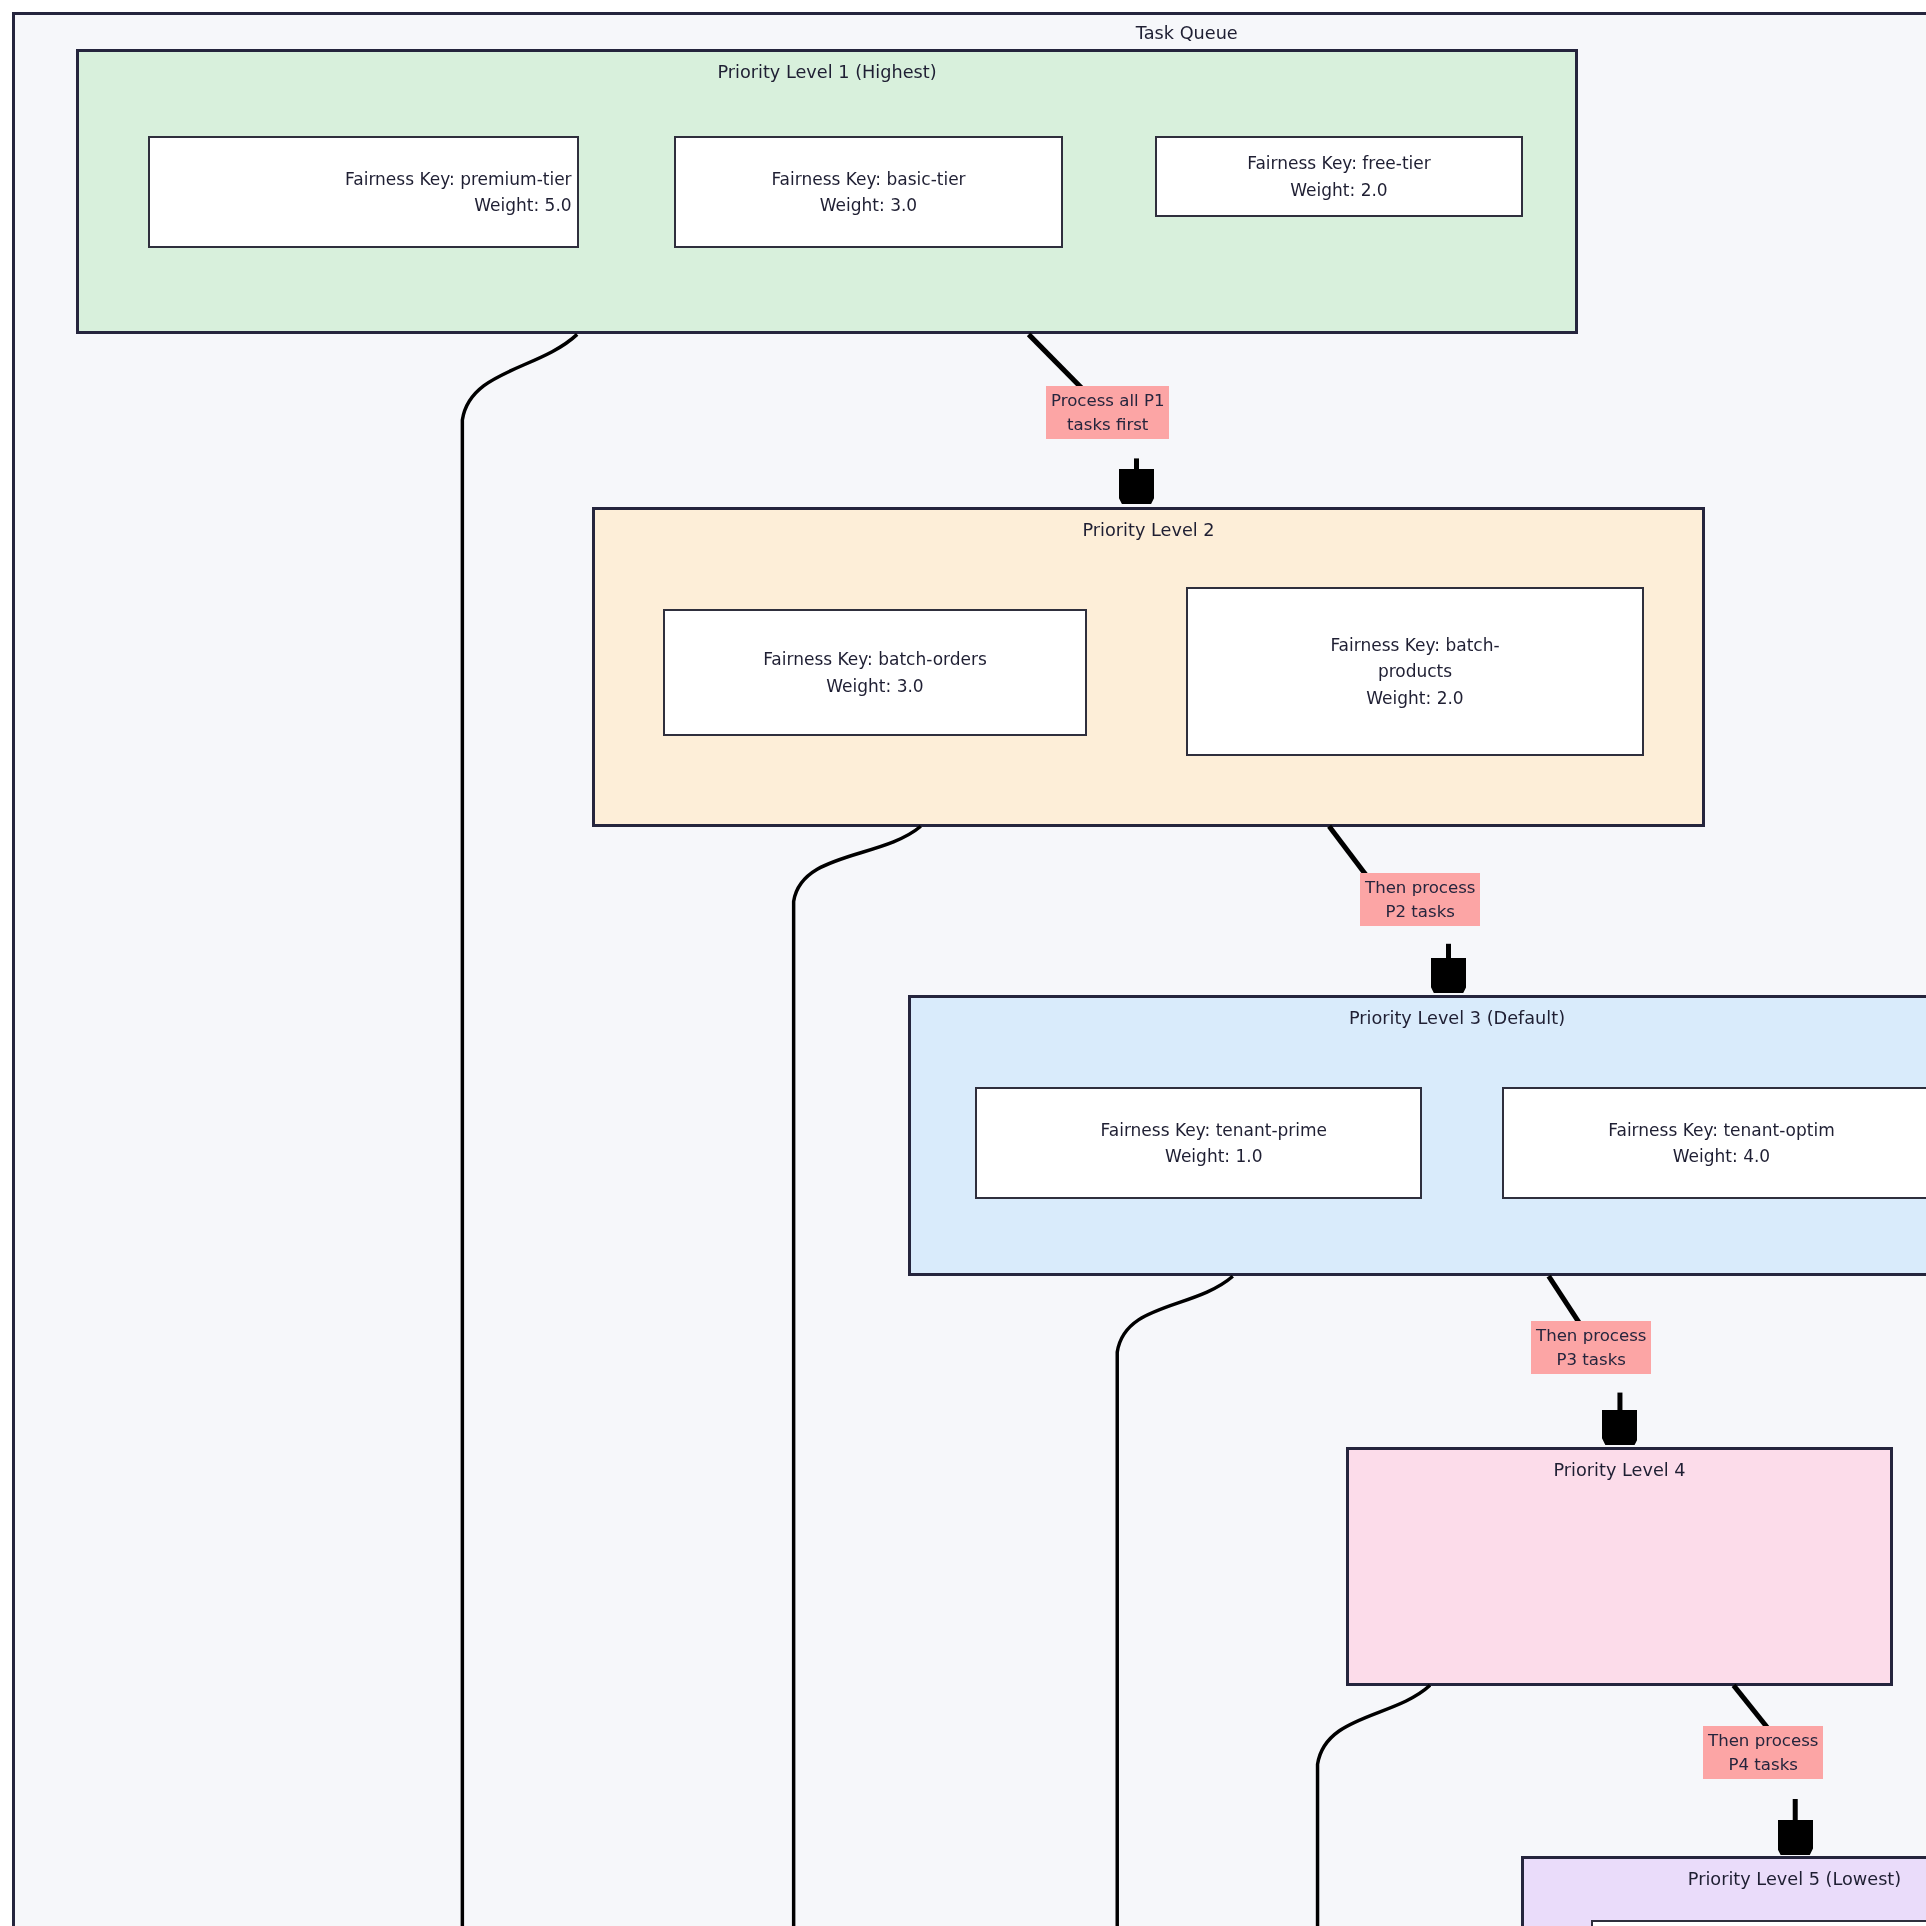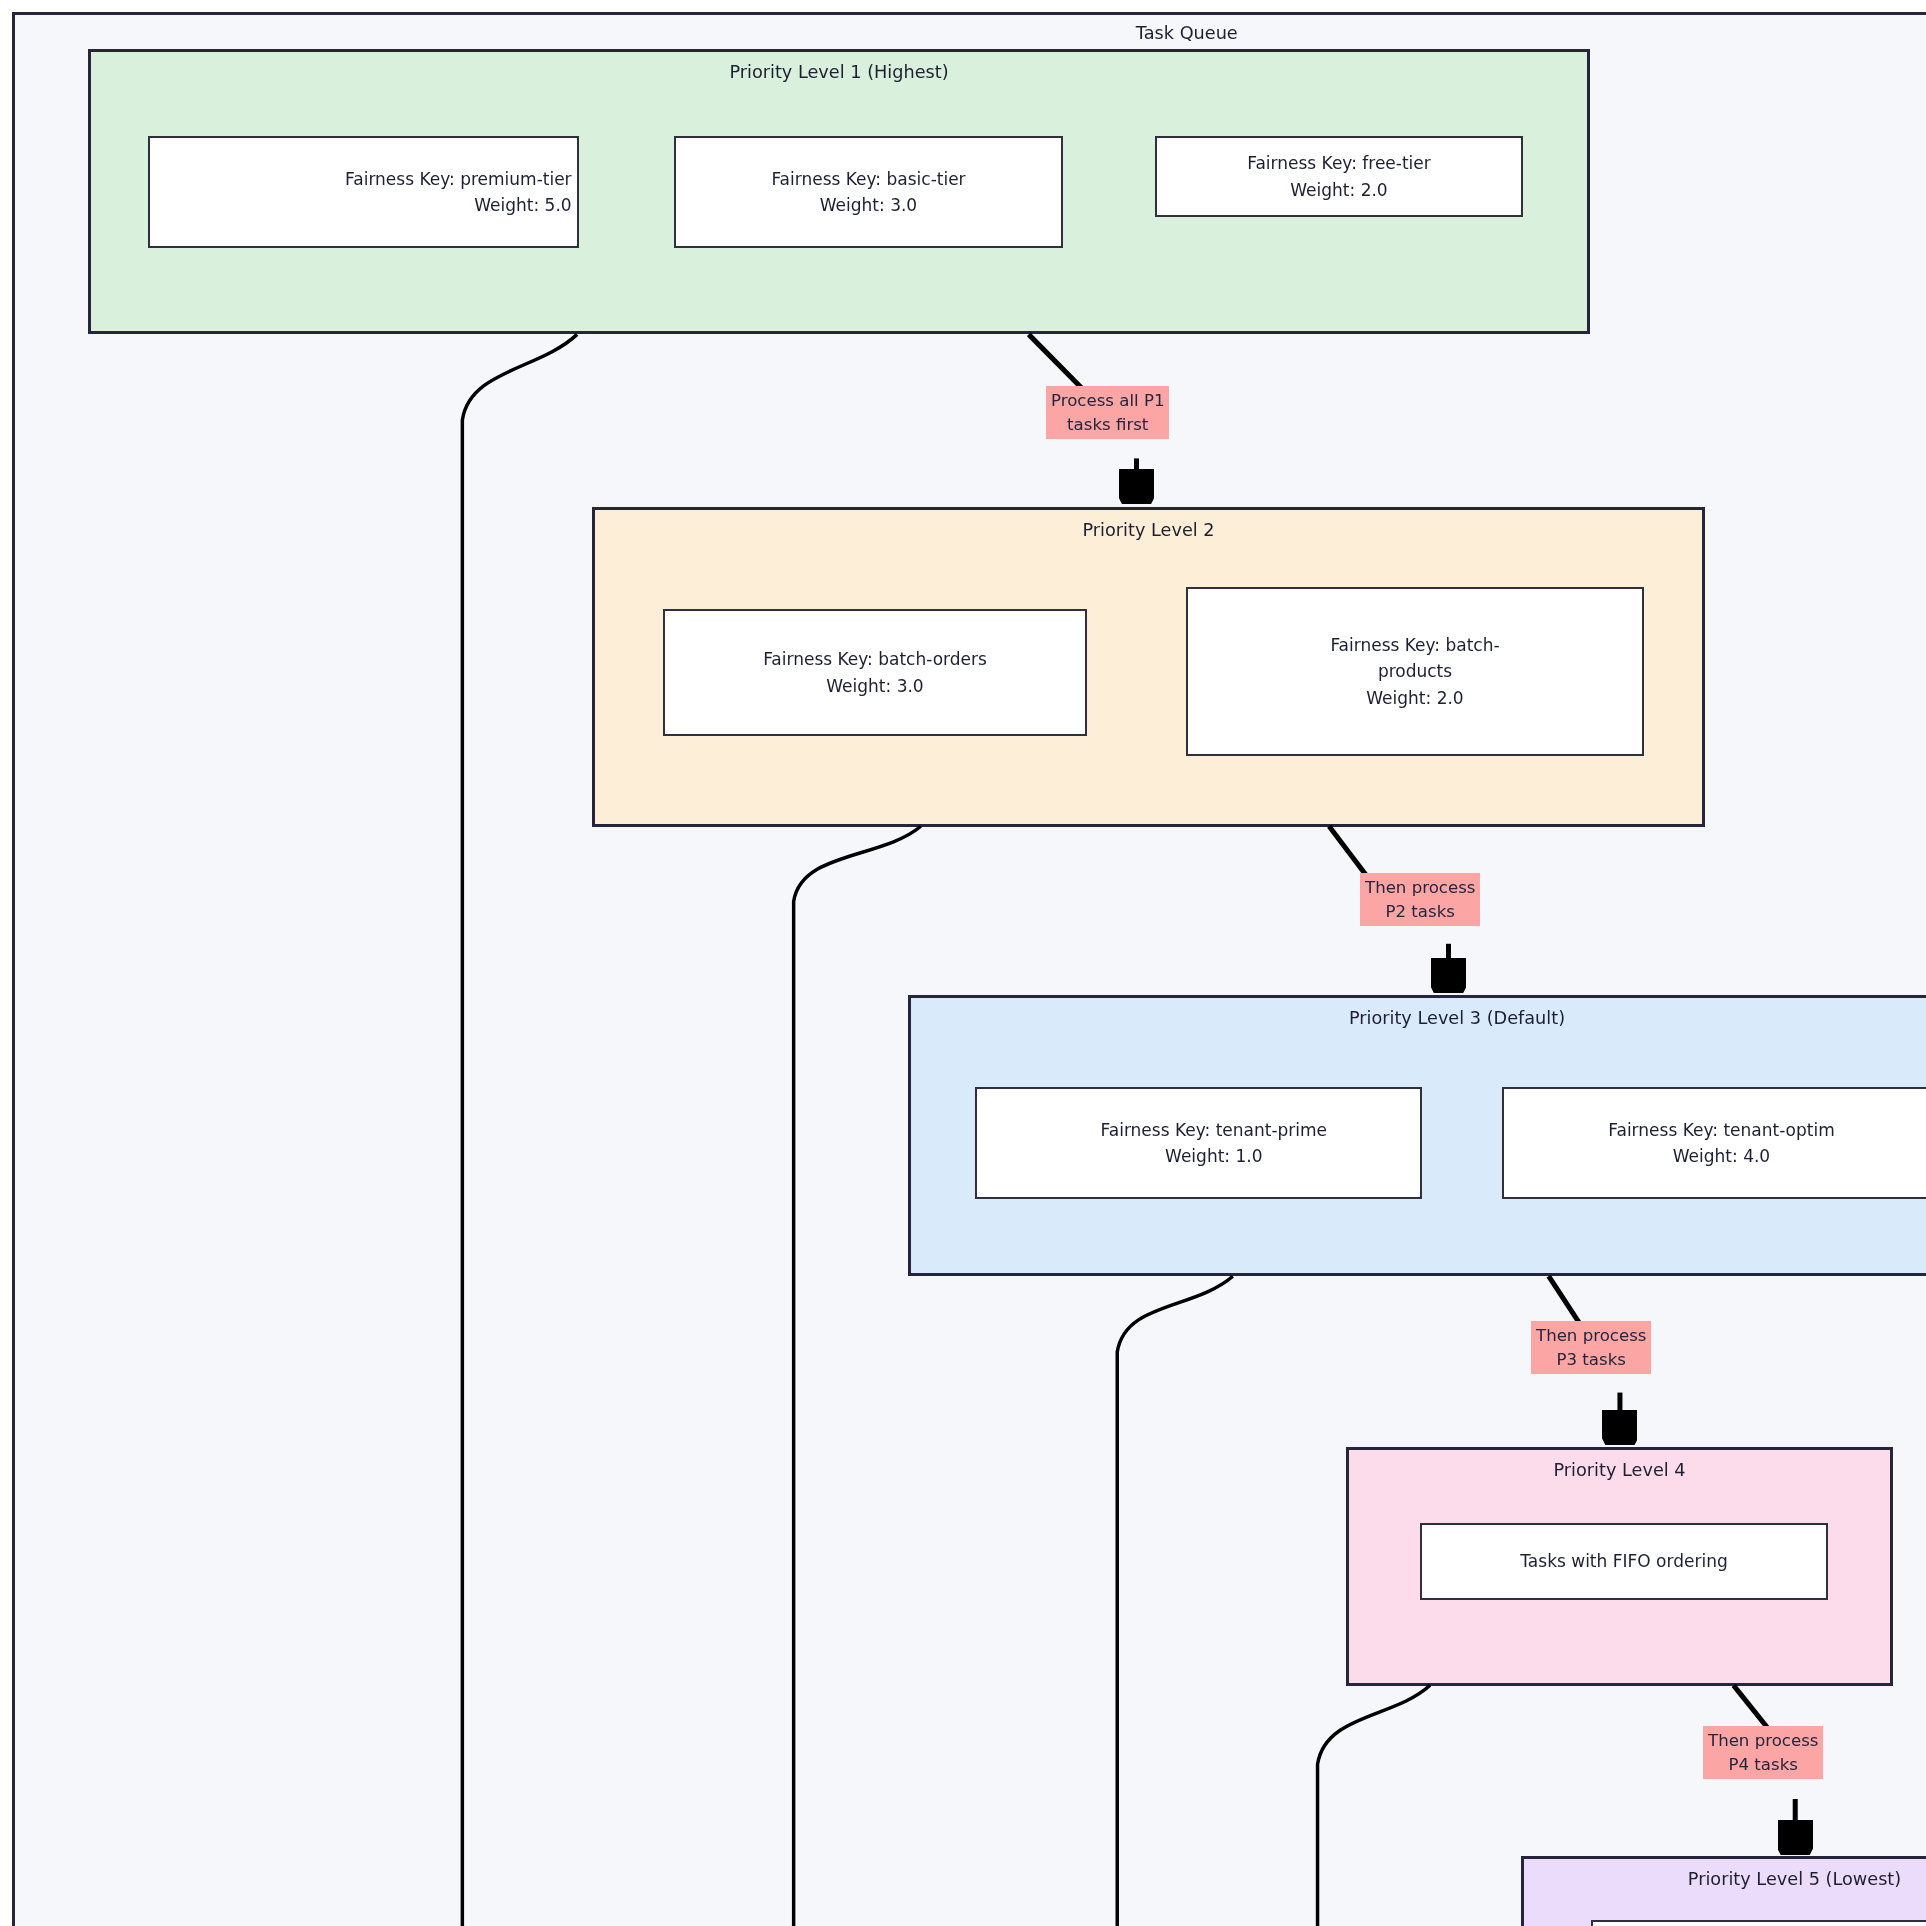--- a/index.html
+++ b/index.html
@@ -101,21 +101,21 @@
 <body>
 
 <div id="root">
 
   <div class="shadow" style="left:17px; top:17px; width:2360px; height:2111px;"></div>
   <div class="cluster outer-cluster" style="left:12.3px; top:12.3px; width:2349px; height:2105px;">
     <div class="cluster-title" style="top:7.7px;">Task Queue</div>
   </div>
 
   <div class="shadow" style="left:81px; top:54px; width:1502px; height:285px;"></div>
-  <div class="cluster c-green" style="left:88px; top:49px; width:1502px; height:285px;">
+  <div class="cluster c-green" style="left:76px; top:49px; width:1502px; height:285px;">
     <div class="cluster-title" style="top:10px;">Priority Level 1 (Highest)</div>
   </div>
   <div class="shadow" style="left:153px; top:142px; width:431px; height:112px;"></div>
   <div class="leafbox" style="left:148px; top:136px; width:431px; height:112px;text-align:right;">
     <span class="ln">Fairness Key: premium-tier</span>
     <span class="ln">Weight: 5.0</span>
   </div>
   <div class="shadow" style="left:680px; top:142px; width:389px; height:112px;"></div>
   <div class="leafbox" style="left:674px; top:136px; width:389px; height:112px;">
     <span class="ln">Fairness Key: basic-tier</span>
@@ -156,23 +156,20 @@
   <div class="leafbox" style="left:1502px; top:1087px; width:439px; height:112px;">
     <span class="ln">Fairness Key: tenant-optim</span>
     <span class="ln">Weight: 4.0</span>
   </div>
 
   <div class="shadow" style="left:1351px; top:1452px; width:547px; height:239px;"></div>
   <div class="cluster c-pink" style="left:1346px; top:1447px; width:547px; height:239px;">
     <div class="cluster-title" style="top:10px;">Priority Level 4</div>
   </div>
   <div class="shadow" style="left:1425px; top:1529px; width:408px; height:77px;"></div>
-  <div class="leafbox" style="left:1420px; top:1523px; width:408px; height:77px;">
-    <span class="ln">Tasks with FIFO ordering</span>
-  </div>
 
   <div class="shadow" style="left:1526px; top:1861px; width:547px; height:208px;"></div>
   <div class="cluster c-purple" style="left:1521px; top:1856px; width:547px; height:208px;">
     <div class="cluster-title" style="top:10px;">Priority Level 5 (Lowest)</div>
   </div>
 
   <div class="leafbox" style="left:1591px; top:1920px; width:408px; height:77px;">
     
   </div>
 

